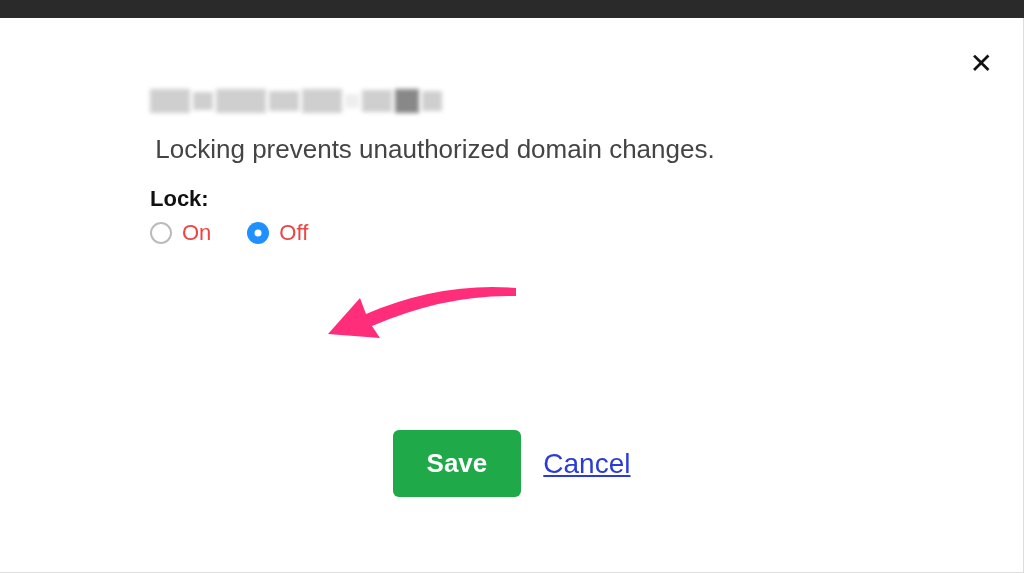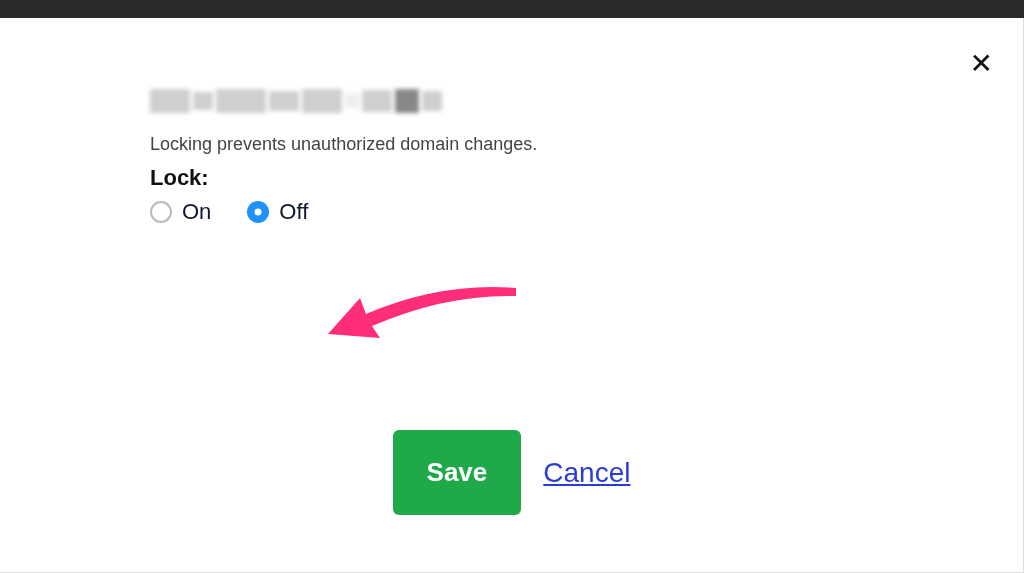--- a/index.html
+++ b/index.html
@@ -57,24 +57,25 @@
       display: flex;
       gap: 3px;
       align-items: center;
     }
     .redacted .block {
       height: 20px;
       background: #cfcfcf;
       filter: blur(2px);
     }
     .description {
-      font-size: 18px;
+      font-size: 26px;
       color: #444;
-      margin-bottom: 10px;
+      margin-bottom: 21px;
       font-weight: 400;
+      text-align: center;
     }
     .lock-label {
       font-size: 22px;
       font-weight: 900;
       color: #111;
       margin-bottom: 8px;
     }
     .radio-group {
       display: flex;
       align-items: center;
@@ -106,21 +107,21 @@
       top: 50%;
       left: 50%;
       width: 7px;
       height: 7px;
       background: #fff;
       border-radius: 50%;
       transform: translate(-50%, -50%);
     }
     .radio-text {
       font-size: 22px;
-      color: #0f172a;
+      color: #ef4444;
     }
     .arrow-annotation {
       position: absolute;
       top: 258px;
       left: 326px;
       pointer-events: none;
     }
     .actions {
       position: absolute;
       left: 0;
@@ -129,21 +130,21 @@
       display: flex;
       align-items: center;
       justify-content: center;
       gap: 22px;
     }
     .save-btn {
       background: #1fa948;
       color: #fff;
       font-size: 26px;
       font-weight: 900;
-      padding: 27px 34px;
+      padding: 18px 34px;
       border: none;
       border-radius: 6px;
       cursor: pointer;
     }
     .cancel-link {
       color: #2a3bd6;
       font-size: 28px;
       text-decoration: underline;
       cursor: pointer;
     }

